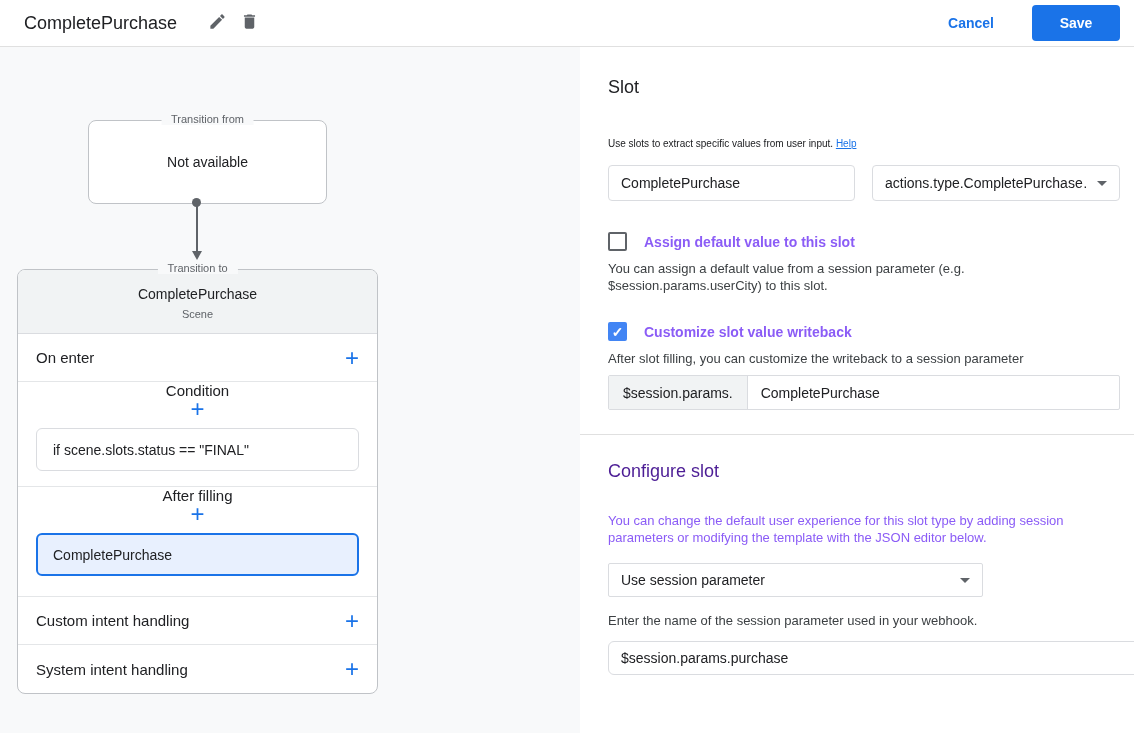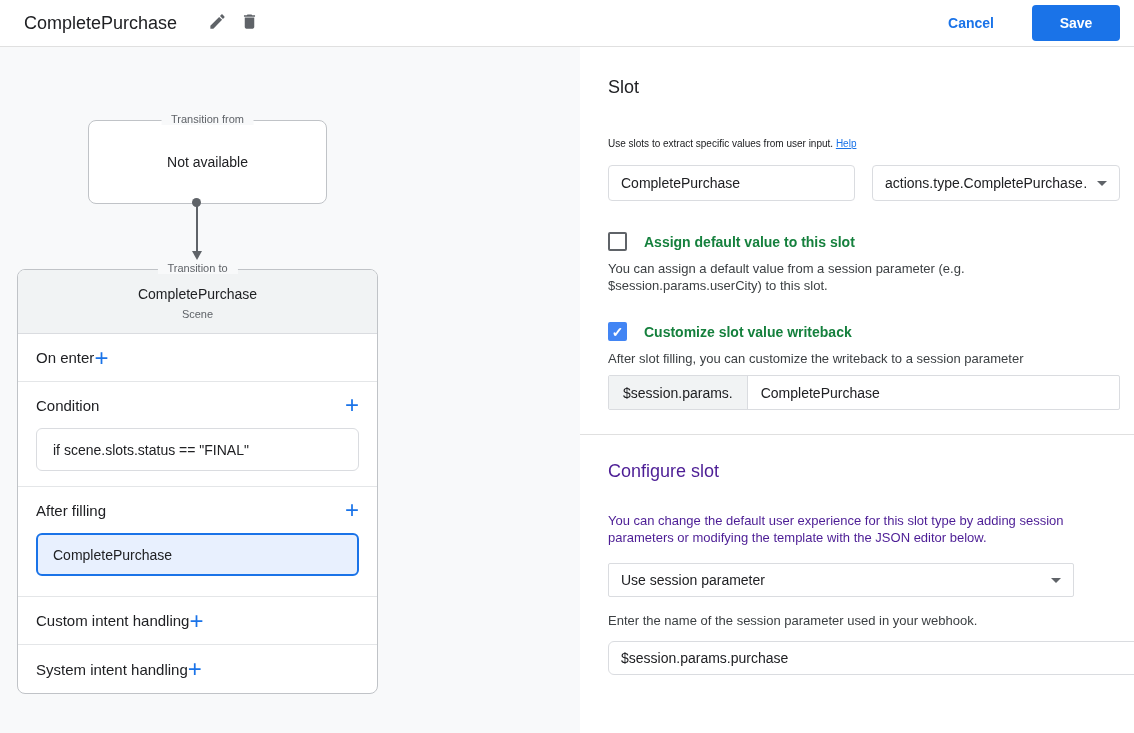--- a/index.html
+++ b/index.html
@@ -92,30 +92,30 @@
     background: #f1f3f4;
     border-bottom: 1px solid #dadce0;
     border-radius: 7px 7px 0 0;
     text-align: center;
     padding: 16px 0 13px;
   }
   .scene-card-title { font-size: 14px; color: #202124; }
   .scene-card-subtitle { font-size: 11px; color: #5f6368; margin-top: 6px; }
 
   .card-row {
-    display: flex; align-items: center; 
+    display: flex; align-items: center; justify-content: space-between;
     padding: 0 18px; height: 48px;
     border-bottom: 1px solid #e4e6e8;
     cursor: default;
   }
   .card-row:last-child { border-bottom: none; }
   .card-section { border-bottom: 1px solid #e4e6e8; }
   .section-label-row {
-    display: flex; align-items: center; justify-content: space-between;
-    padding: 0 18px; height: 46px;
+    display: flex; align-items: center; 
+    padding: 0 18px; height: 46px; flex-direction: column;
   }
   .row-label { font-size: 15px; color: #202124; }
   .add-icon {
     color: #1a73e8; font-size: 24px; font-weight: 400; line-height: 20px;
     cursor: pointer; user-select: none;
   }
   .inner-box {
     margin: 0 18px 15px;
     border: 1px solid #dadce0;
     border-radius: 6px;
@@ -184,21 +184,21 @@
     display: flex; align-items: center; justify-content: center;
     background: #fff;
   }
   .checkbox .check-glyph { display: none; }
   .checkbox.checked {
     background: #4285f4; border-color: #4285f4;
   }
   .checkbox.checked .check-glyph {
     display: block; color: #fff; font-size: 14px; font-weight: bold; line-height: 1;
   }
-  .checkbox-label { font-size: 14px; font-weight: bold; color: #15803d; margin-left: 17px; }
+  .checkbox-label { font-size: 14px; font-weight: bold; color: #8b5cf6; margin-left: 17px; }
   .hint-text { margin-top: 9px; font-size: 13px; color: #3c4043; line-height: 17px; max-width: 512px; }
 
   .prefix-field {
     margin-top: 8px; display: flex; align-items: stretch;
     border: 1px solid #dadce0; border-radius: 2px;
     height: 35px; width: 512px; background: #fff;
   }
   .prefix-chip {
     background: #f1f3f4; border-right: 1px solid #dadce0;
     display: flex; align-items: center; padding: 4px 14px;
@@ -207,22 +207,22 @@
   .prefix-value-input {
     border: none; outline: none; flex: 1; font-size: 14px; color: #202124;
     padding: 0 13px; font-family: "Liberation Sans", sans-serif; background: transparent;
   }
 
   .panel-divider {
     border: none; border-top: 1px solid #e0e0e0;
     margin: 24px -14px 0 -28px;
   }
   .configure-title { margin-top: 26px; font-size: 18px; font-weight: normal; color: #4c1d95; }
-  .configure-desc { margin-top: 30px; font-size: 13px; color: #4c1d95; line-height: 17px; max-width: 512px; }
-  .mode-select { width: 466px; margin-top: 17px; height: 34px; border-radius: 2px; }
+  .configure-desc { margin-top: 30px; font-size: 13px; color: #8b5cf6; line-height: 17px; max-width: 512px; }
+  .mode-select { width: 375px; margin-top: 17px; height: 34px; border-radius: 2px; }
   .param-label { margin-top: 16px; font-size: 13px; color: #3c4043; }
   .param-input { margin-top: 13px; width: 560px; height: 34px; border-radius: 6px; }
 </style>
 </head>
 <body>
 
 <div class="topbar">
   <span class="topbar-title">CompletePurchase</span>
   <button class="icon-btn">
     <span>

